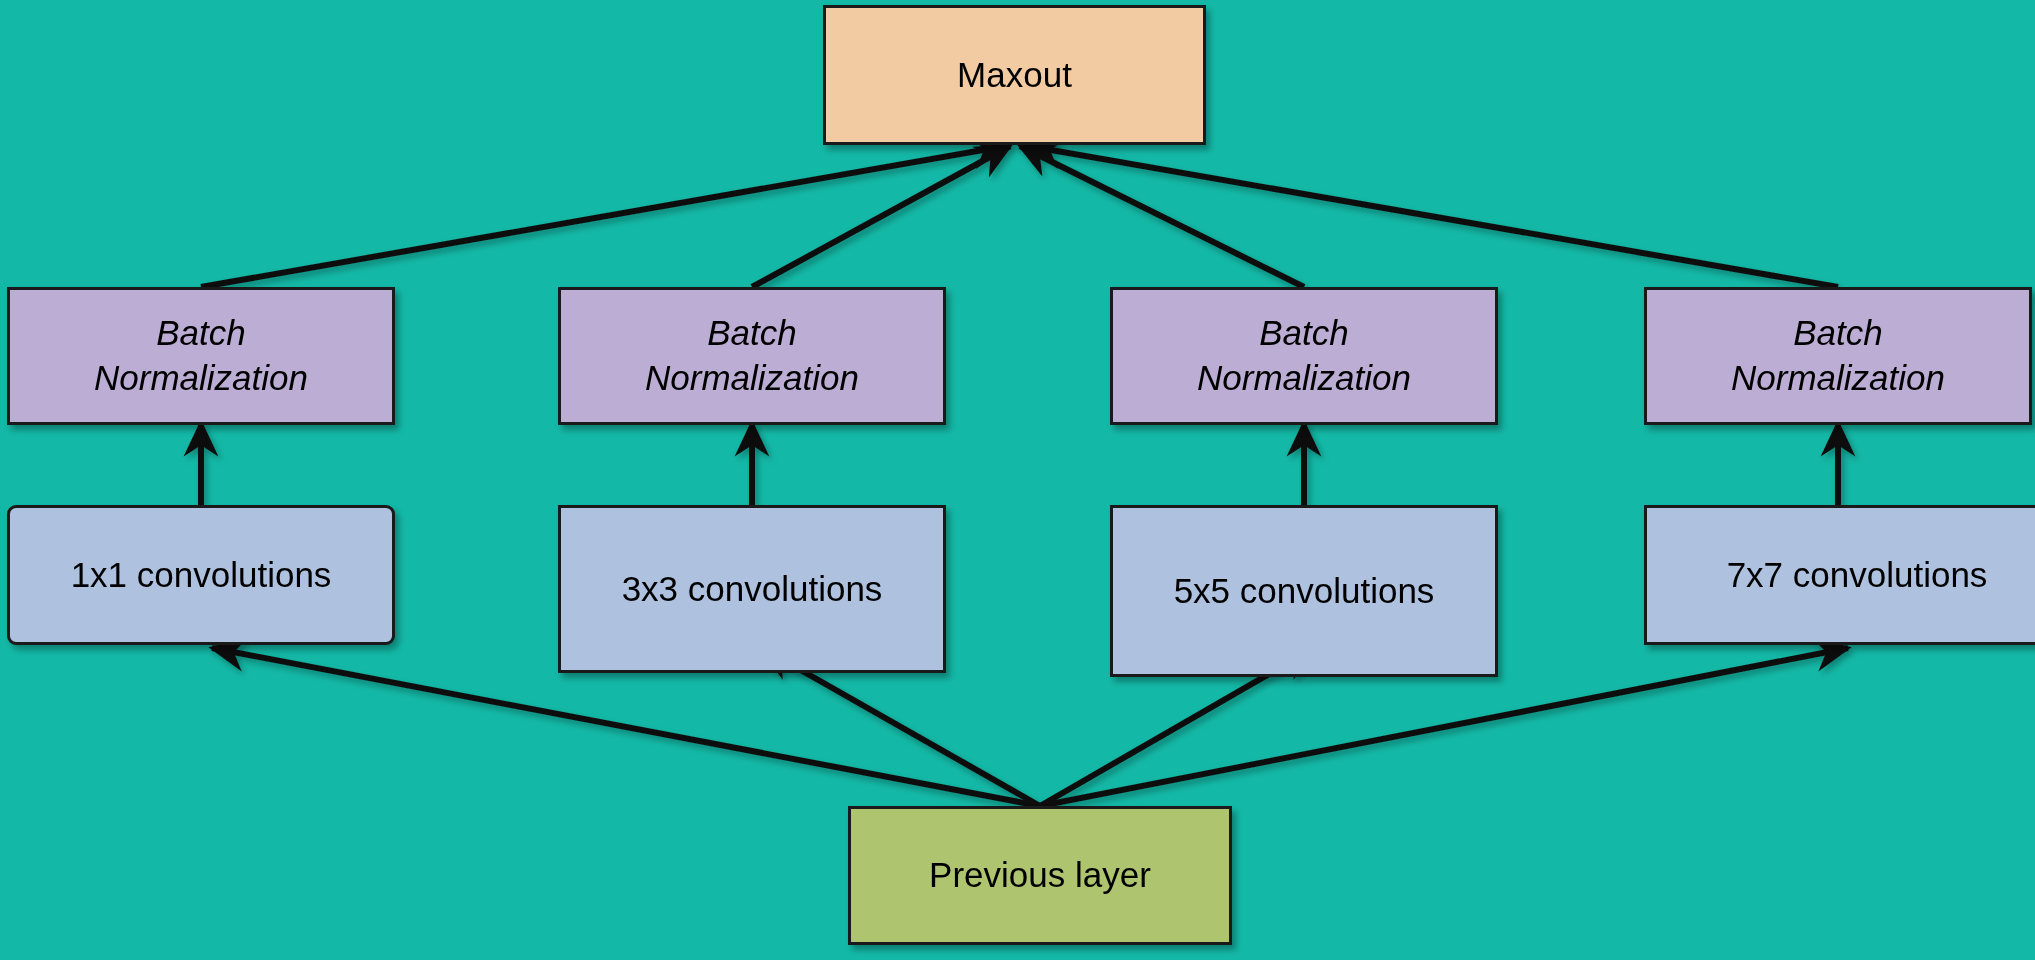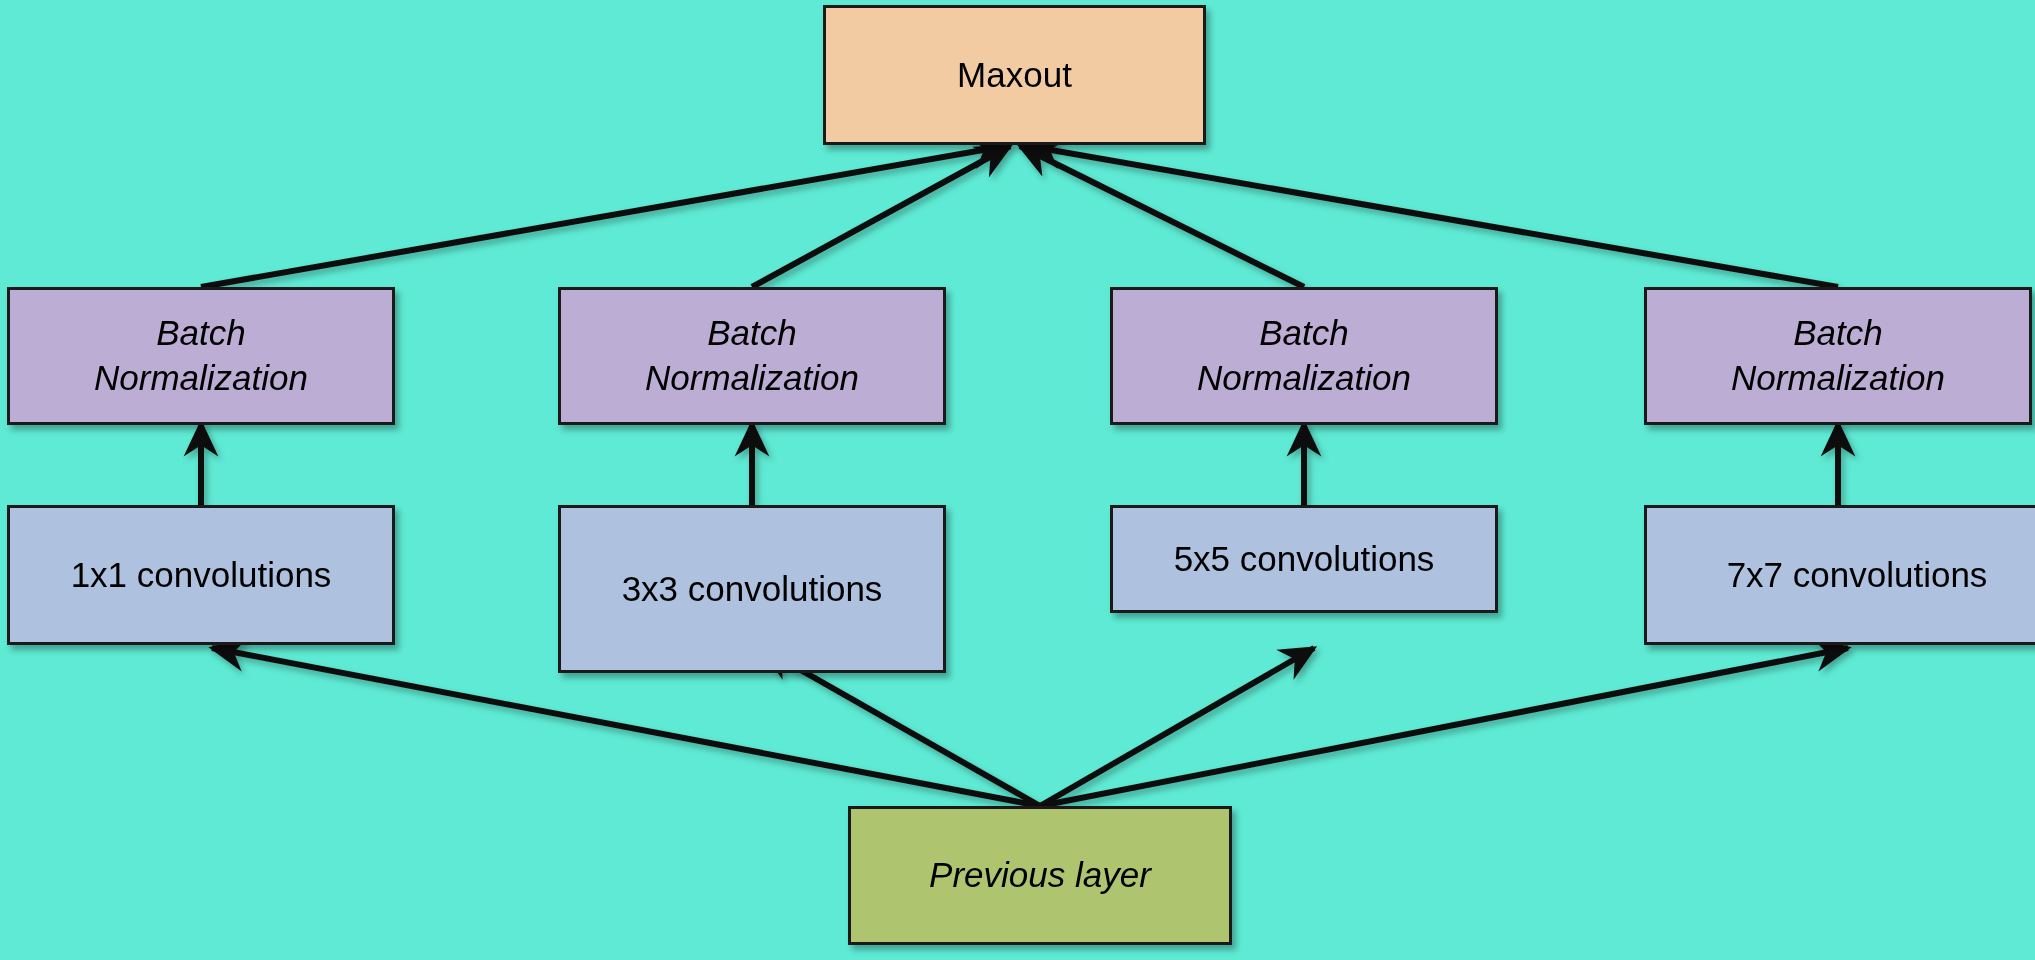--- a/index.html
+++ b/index.html
@@ -40,26 +40,26 @@
     z-index: 2;
     white-space: pre-line;
   }
   .node-label {
     display: block;
     padding: 0 6px;
   }
   .n-maxout   { background: #f2cba2; font-size: 35px; }
   .n-bn       { background: #bcadd4; font-size: 35px; font-style: italic; }
   .n-conv     { background: #aec1df; font-size: 35px; }
-  .n-prev     { background: #afc46e; font-size: 35px; font-style: italic; }
+  .n-prev     { background: #afc46e; font-size: 35px; }
 </style>
 </head>
 <body style="background: rgb(255, 255, 255);">
 
-<div id="canvas" style="background: #5eead4;">
+<div id="canvas" style="background: #14b8a6;">
 
   <svg id="edges" viewBox="0 0 2035 960" width="2035" height="960" xmlns="http://www.w3.org/2000/svg">
     <defs>
       <marker id="arrow" markerWidth="7" markerHeight="7" refX="5.6" refY="3" orient="auto" markerUnits="strokeWidth">
         <path d="M0,0.1 L6.2,3 L0,5.9 L1.9,3 Z" fill="#111111"></path>
       </marker>
       <filter id="softshadow" x="-30%" y="-30%" width="180%" height="180%">
         <feDropShadow dx="3" dy="4" stdDeviation="3" flood-color="#000000" flood-opacity="0.30"></feDropShadow>
       </filter>
     </defs>
@@ -100,27 +100,27 @@
   </div>
   <div class="node n-bn" style="left: 1110px; top: 287px; width: 388px; height: 138px; background: rgb(188, 173, 212);">
     <span class="node-label">Batch
 Normalization</span>
   </div>
   <div class="node n-bn" style="left: 1644px; top: 287px; width: 388px; height: 138px; background: rgb(188, 173, 212);">
     <span class="node-label">Batch
 Normalization</span>
   </div>
 
-  <div class="node n-conv" style="left: 7px; top: 505px; width: 388px; height: 140px; background: rgb(174, 193, 223);">
+  <div class="node n-conv" style="left: 7px; top: 505px; width: 388px; height: 140px; background: rgb(174, 193, 223); border-radius: 9px;">
     <span class="node-label">1x1 convolutions</span>
   </div>
   <div class="node n-conv" style="left: 558px; top: 505px; width: 388px; height: 168px; background: rgb(174, 193, 223);">
     <span class="node-label">3x3 convolutions</span>
   </div>
-  <div class="node n-conv" style="left: 1110px; top: 505px; width: 388px; height: 108px; background: rgb(174, 193, 223);">
+  <div class="node n-conv" style="left: 1110px; top: 505px; width: 388px; height: 172px; background: rgb(174, 193, 223);">
     <span class="node-label">5x5 convolutions</span>
   </div>
   <div class="node n-conv" style="left: 1644px; top: 505px; width: 426px; height: 140px; background: rgb(174, 193, 223); justify-content: center;">
     <span class="node-label">7x7 convolutions</span>
   </div>
 
   <div class="node n-prev" style="left: 848px; top: 806px; width: 384px; height: 139px; background: rgb(175, 196, 110);">
     <span class="node-label">Previous layer</span>
   </div>
 

